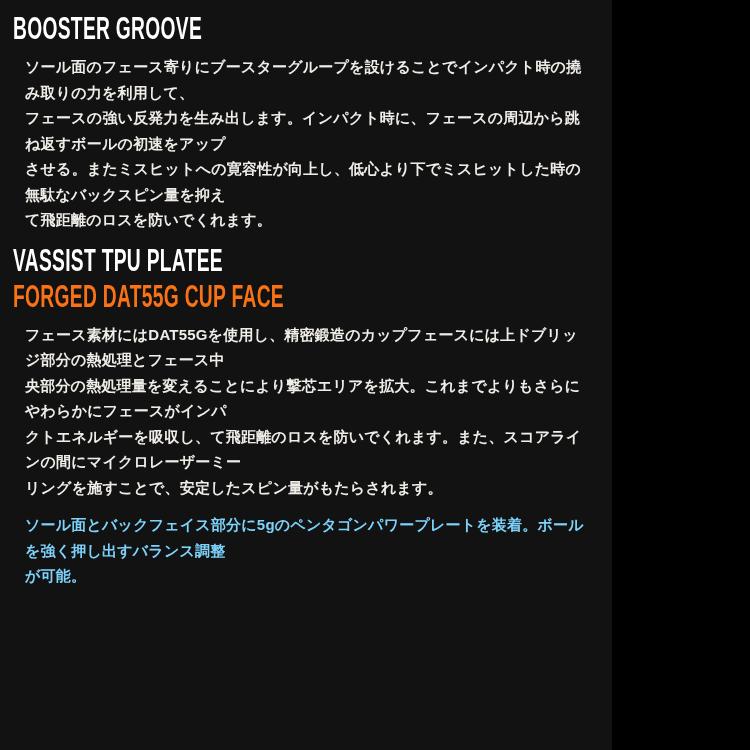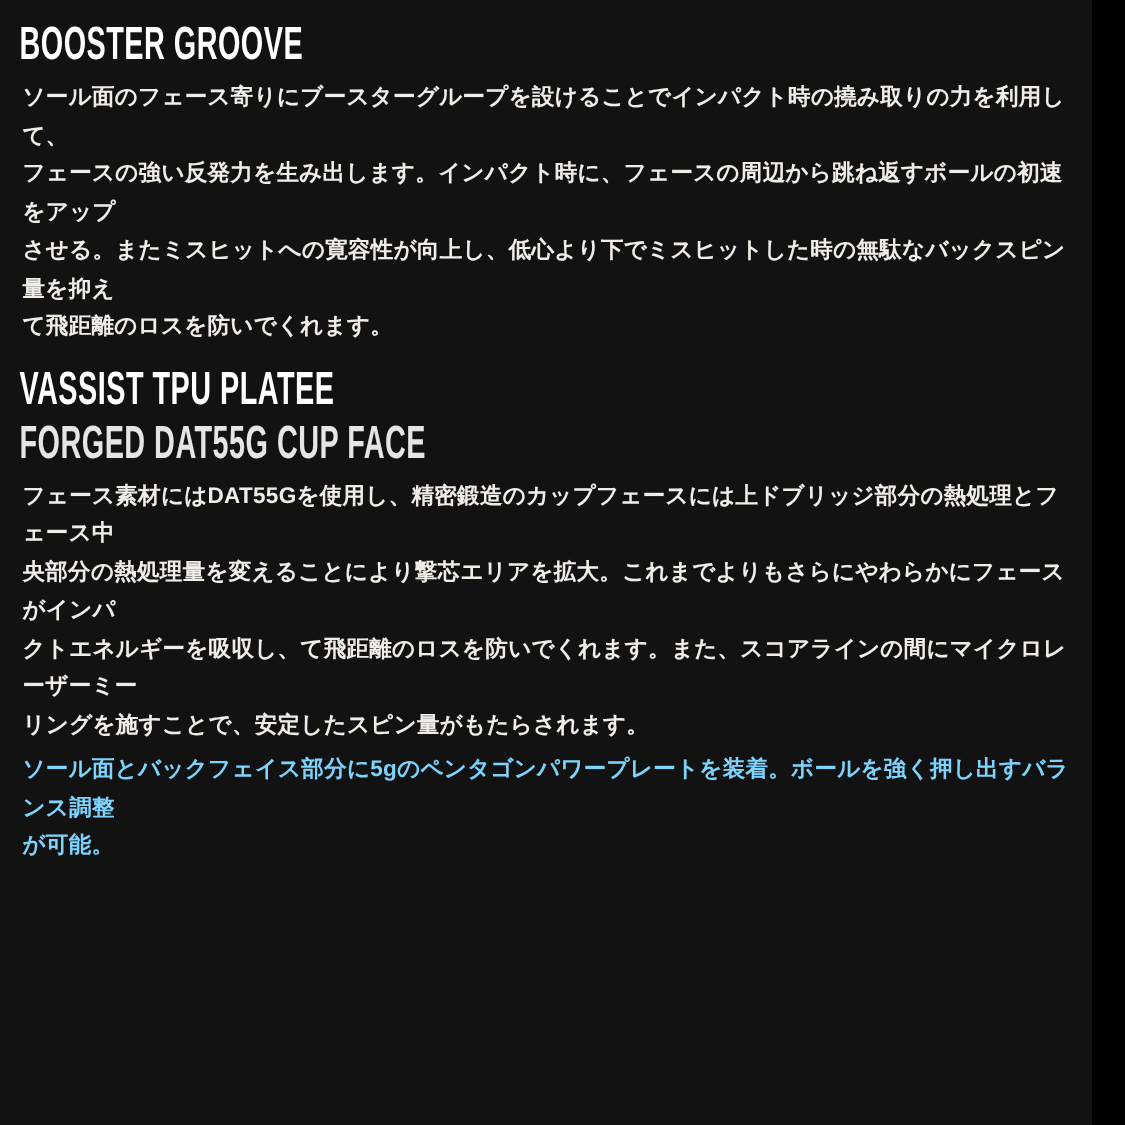--- a/index.html
+++ b/index.html
@@ -2,21 +2,21 @@
 <html lang="ja"><head>
 <meta charset="utf-8">
 <style>
   html, body {
     margin: 0;
     padding: 0;
     background: #000;
   }
   .page {
     position: relative;
-    width: 728px;
+    width: 612px;
     height: 750px;
     box-sizing: border-box;
     padding: 16px 13px 0 13px;
     overflow: hidden;
     font-family: "Liberation Sans", "DejaVu Sans", sans-serif;
   }
   section { display: block; }
   h2 {
     margin: 0 0 10px 0;
     height: 26px;
@@ -26,21 +26,21 @@
     white-space: nowrap;
     overflow: visible;
   }
   h2 .hd {
     display: inline-block;
     transform: scaleX(0.62);
     transform-origin: 0 60%;
     letter-spacing: 0.5px;
   }
   p.body {
-    margin: 2px;
+    margin: 12px;
     font-size: 15px;
     line-height: 25.5px;
     font-weight: 700;
     letter-spacing: 0.2px;
     white-space: pre-line;
     text-align: left;
   }
   .s1 { margin-bottom: 12px; }
   .s2 { margin-bottom: 9px;  }
   .s3 { margin-bottom: 4px;  }
@@ -57,21 +57,21 @@
 フェースの強い反発力を生み出します。インパクト時に、フェースの周辺から跳ね返すボールの初速をアップ
 させる。またミスヒットへの寛容性が向上し、低心より下でミスヒットした時の無駄なバックスピン量を抑え
 て飛距離のロスを防いでくれます。</p>
   </section>
 
   <section class="s2">
     <h2 style="color: rgb(255, 255, 255); margin-top: 15px;"><span class="hd">VASSIST TPU PLATEE</span></h2>
   </section>
 
   <section class="s3">
-    <h2 style="color: #e5e5e5;"><span class="hd">FORGED DAT55G CUP FACE</span></h2>
+    <h2 style="color: #f97316;"><span class="hd">FORGED DAT55G CUP FACE</span></h2>
     <p class="body" style="color: rgb(240, 237, 232);">フェース素材にはDAT55Gを使用し、精密鍛造のカップフェースには上ドブリッジ部分の熱処理とフェース中
 央部分の熱処理量を変えることにより撃芯エリアを拡大。これまでよりもさらにやわらかにフェースがインパ
 クトエネルギーを吸収し、て飛距離のロスを防いでくれます。また、スコアラインの間にマイクロレーザーミー
 リングを施すことで、安定したスピン量がもたらされます。</p>
   </section>
 
   <section class="s4">
     <p class="body" style="color: #7dd3fc;">ソール面とバックフェイス部分に5gのペンタゴンパワープレートを装着。ボールを強く押し出すバランス調整
 が可能。</p>
   </section>

